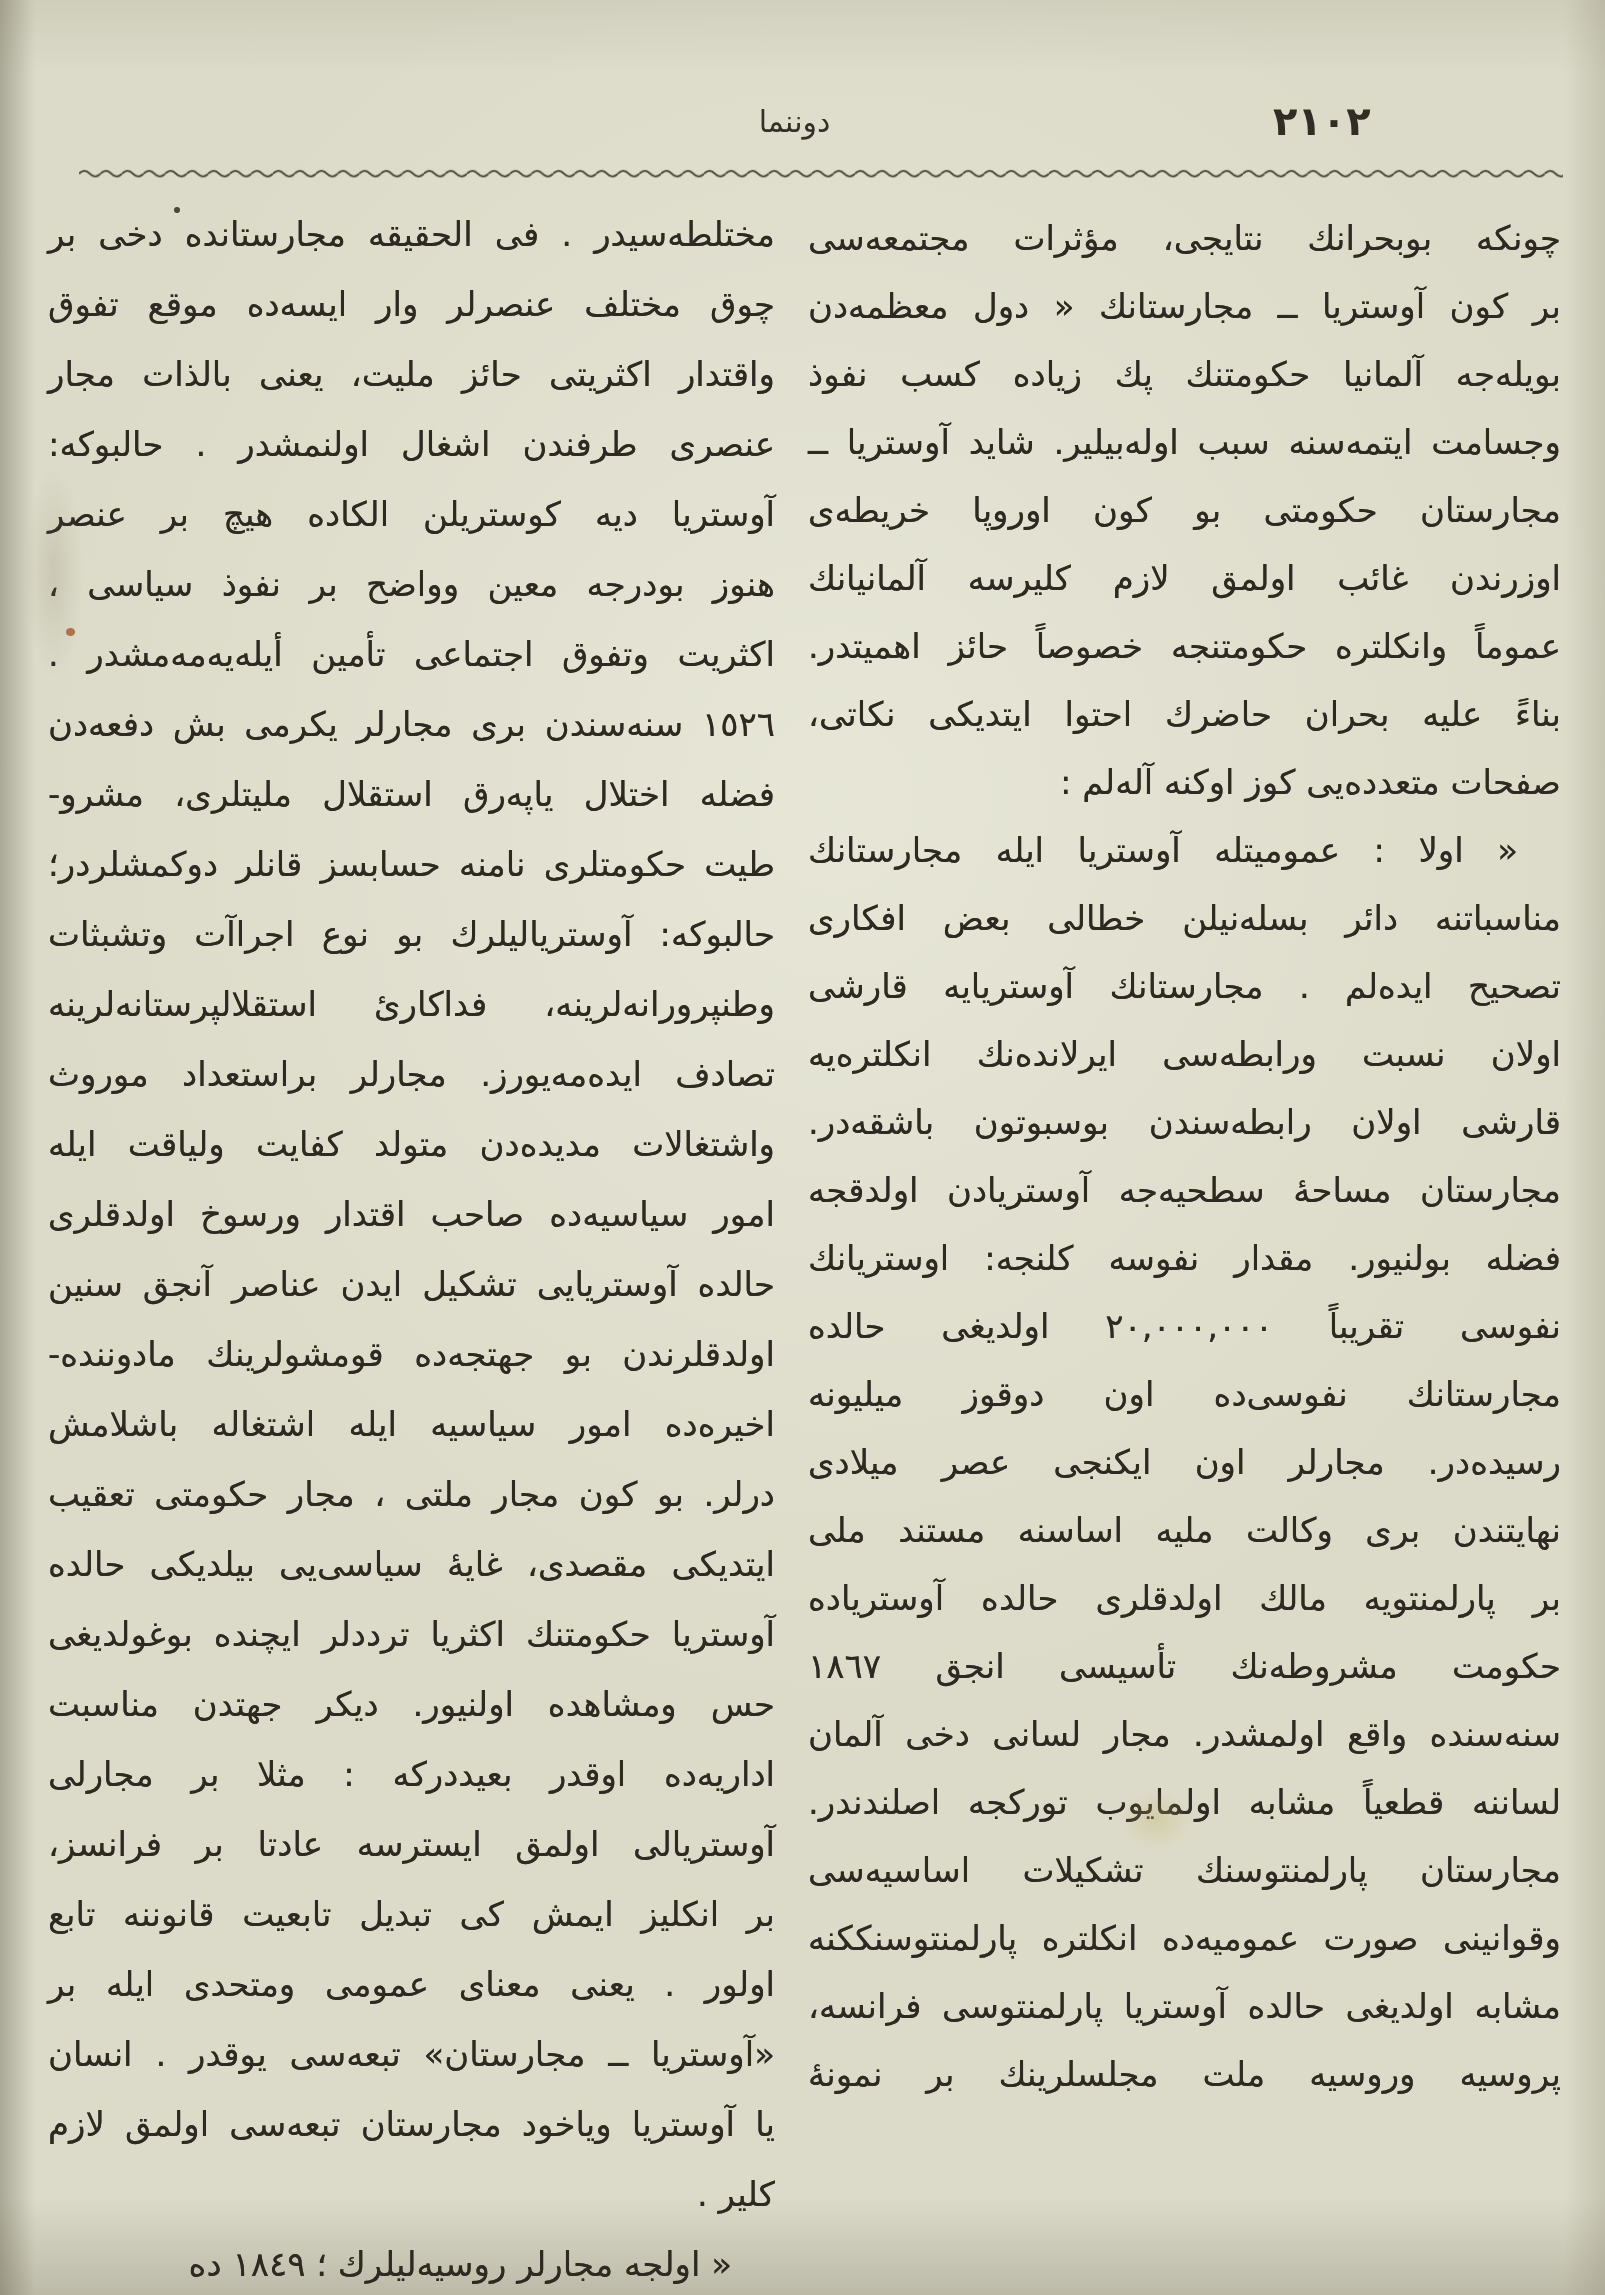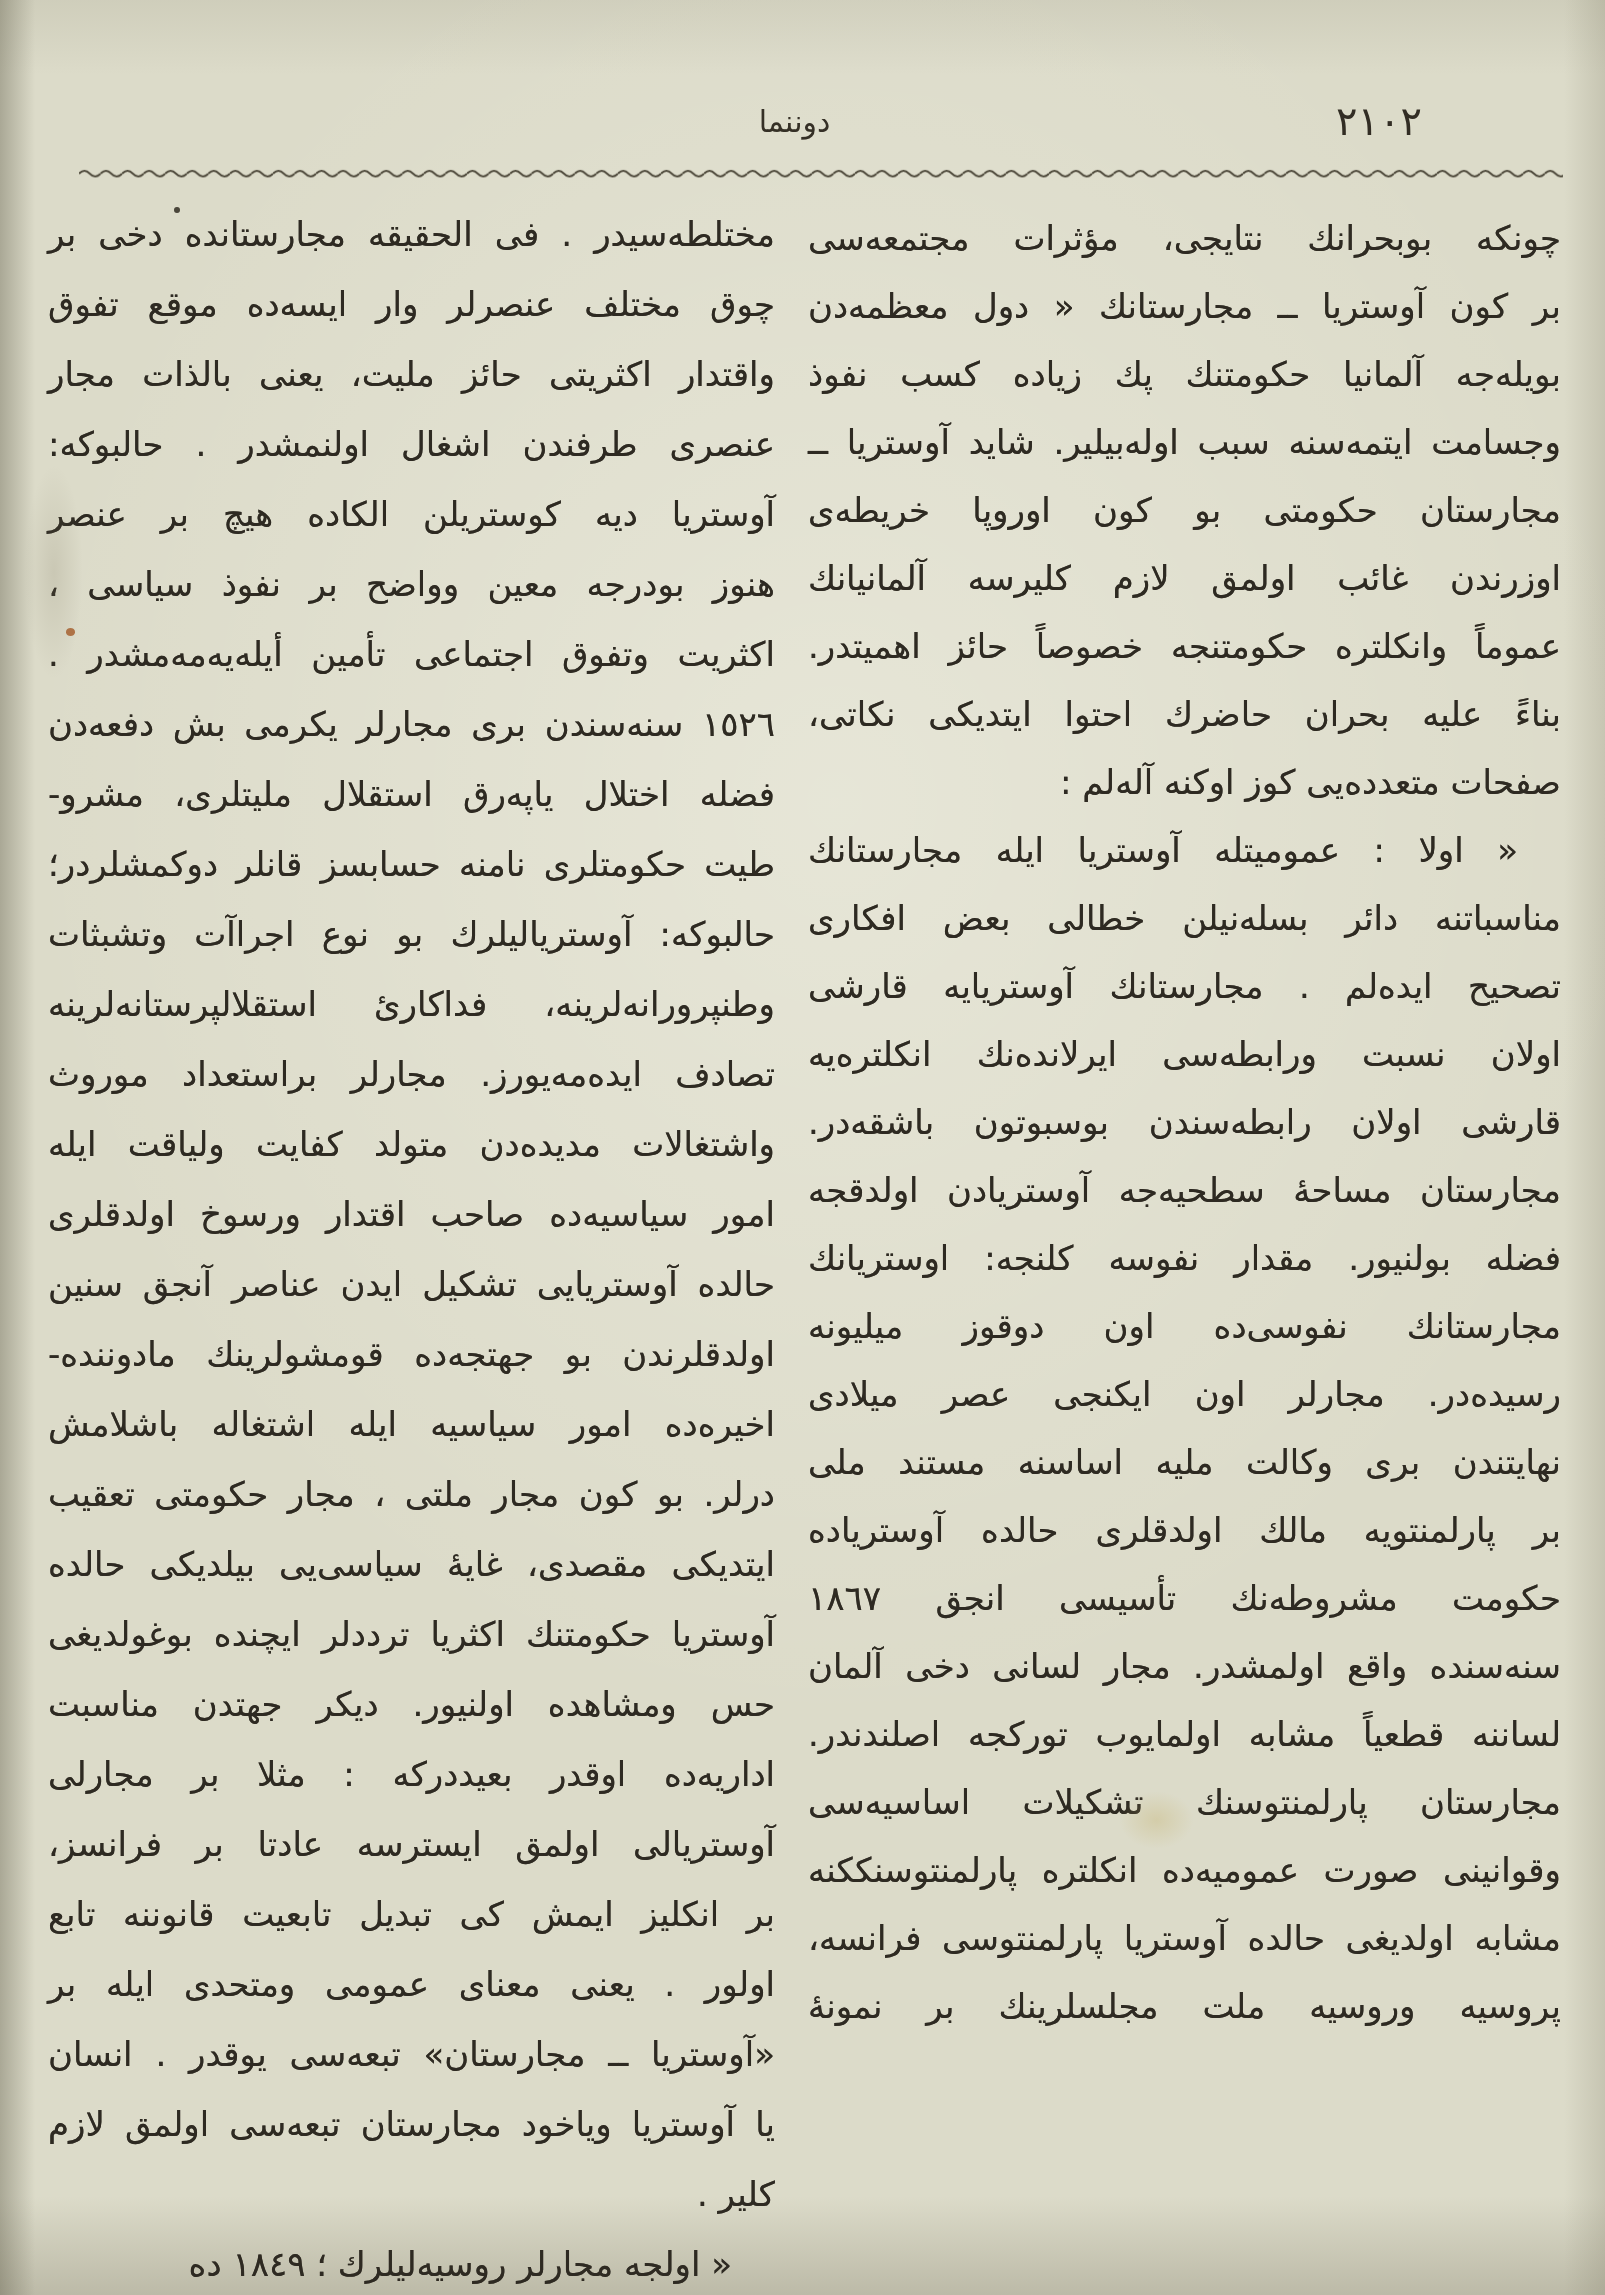--- a/index.html
+++ b/index.html
@@ -20,23 +20,23 @@
       linear-gradient(270deg, rgba(110,106,84,0.20), rgba(110,106,84,0) 41px),
       linear-gradient(0deg, rgba(105,100,80,0.28), rgba(105,100,80,0) 99px),
       linear-gradient(180deg, rgba(140,137,115,0.16), rgba(140,137,115,0) 75px);
     color: #2e2a22;
   }
   .page-num {
     position: absolute;
     top: 98px;
     left: 1273px;
     width: 149px;
-    text-align: right;
+    text-align: left;
     font-size: 40px;
-    font-weight: normal;
+    font-weight: bold;
     letter-spacing: 5px;
     color: #322d24;
   }
   .journal-title {
     position: absolute;
     top: 104px;
     left: 720px;
     width: 149px;
     text-align: center;
     font-size: 30px;
@@ -144,20 +144,21 @@
       <div class="line">عموماً وانكلتره حكومتنجه خصوصاً حائز اهميتدر.</div>
       <div class="line">بناءً عليه بحران حاضرك احتوا ايتديكى نكاتى،</div>
       <div class="line para-end">صفحات متعدده‌يى كوز اوكنه آله‌لم :</div>
       <div class="line para-start">« اولا : عموميتله آوستريا ايله مجارستانك</div>
       <div class="line">مناسباتنه دائر بسله‌نيلن خطالى بعض افكارى</div>
       <div class="line">تصحيح ايده‌لم . مجارستانك آوستريايه قارشى</div>
       <div class="line">اولان نسبت ورابطه‌سى ايرلانده‌نك انكلتره‌يه</div>
       <div class="line">قارشى اولان رابطه‌سندن بوسبوتون باشقه‌در.</div>
       <div class="line">مجارستان مساحهٔ سطحيه‌جه آوستريادن اولدقجه</div>
       <div class="line">فضله بولنيور. مقدار نفوسه كلنجه: اوستريانك</div>
+      <div class="line">نفوسى تقريباً ٢٠,٠٠٠,٠٠٠ اولديغى حالده</div>
       <div class="line">مجارستانك نفوسى‌ده اون دوقوز ميليونه</div>
       <div class="line">رسيده‌در. مجارلر اون ايكنجى عصر ميلادى</div>
       <div class="line">نهايتندن برى وكالت مليه اساسنه مستند ملى</div>
       <div class="line">بر پارلمنتويه مالك اولدقلرى حالده آوسترياده</div>
       <div class="line">حكومت مشروطه‌نك تأسيسى انجق ١٨٦٧</div>
       <div class="line">سنه‌سنده واقع اولمشدر. مجار لسانى دخى آلمان</div>
       <div class="line">لساننه قطعياً مشابه اولمايوب توركجه اصلندندر.</div>
       <div class="line">مجارستان پارلمنتوسنك تشكيلات اساسيه‌سى</div>
       <div class="line">وقوانينى صورت عموميه‌ده انكلتره پارلمنتوسنككنه</div>
       <div class="line">مشابه اولديغى حالده آوستريا پارلمنتوسى فرانسه،</div>

